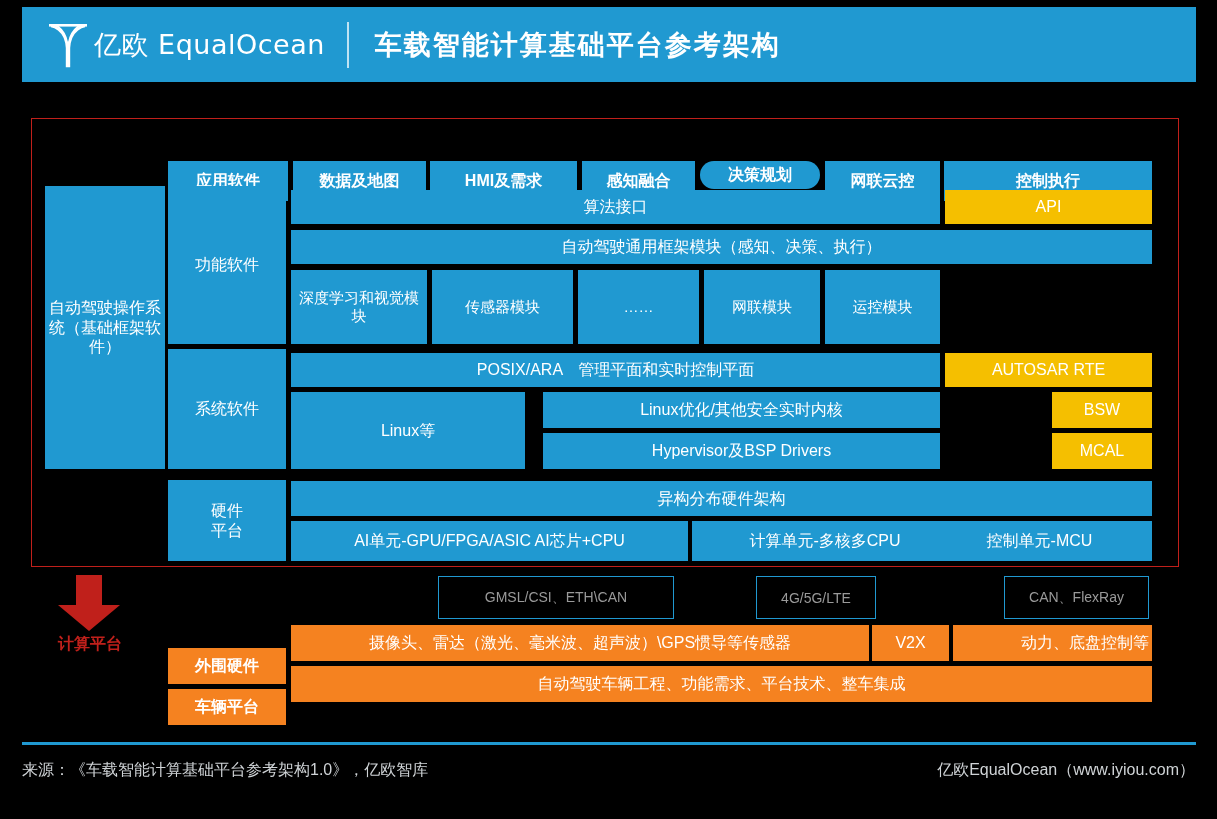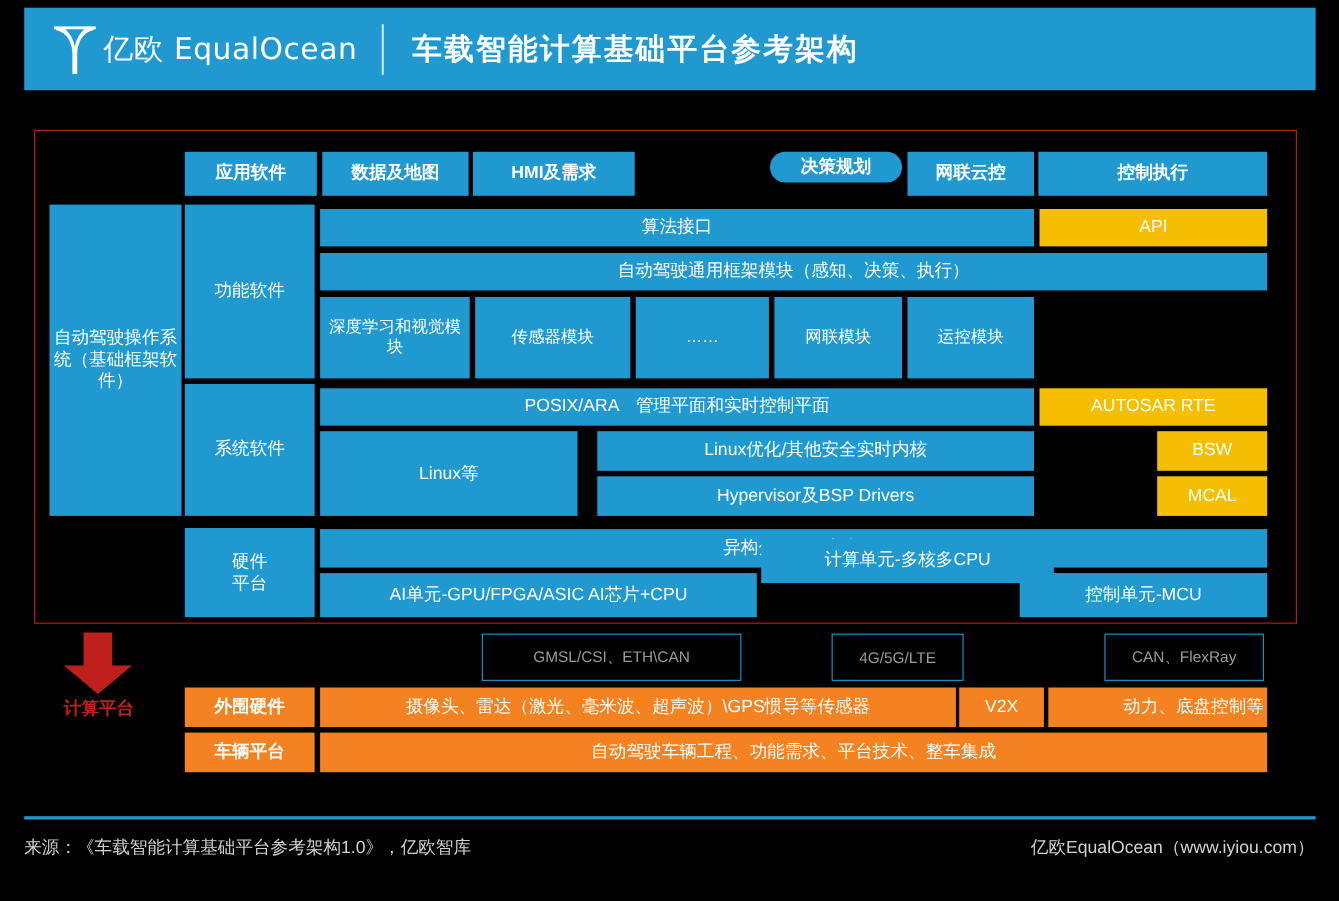--- a/index.html
+++ b/index.html
@@ -15,21 +15,21 @@
   .header-title{color:#ffffff;font-size:27px;font-weight:bold;letter-spacing:2px;white-space:nowrap;}
 
   
   .red-frame{position:absolute;left:31px;top:118px;width:1148px;height:449px;border:1.5px solid #c0201b;box-sizing:border-box;}
 
   
   .cell{position:absolute;box-sizing:border-box;display:flex;align-items:center;justify-content:center;text-align:center;color:#fff;line-height:1.22;padding:1px 3px;}
   .blue{background:#2099d1;}
   .yellow{background:#f5bf00;}
   .orange{background:#f58220;}
-  .b{font-weight:bold;}
+  .b{font-weight:bold;margin-top:23px;}
   .f16{font-size:16px;}
   .f15{font-size:15px;}
 
   .conn{position:absolute;box-sizing:border-box;border:1px solid #2099d1;background:#000;color:#9a9a9a;
         display:flex;align-items:center;justify-content:center;font-size:14px;text-align:center;}
 
   
   .arrow{position:absolute;left:58px;top:575px;width:62px;height:56px;}
   .arrow .stem{position:absolute;left:18px;top:0;width:26px;height:32px;background:#c0201b;}
   .arrow .head{position:absolute;left:0;top:30px;width:0;height:0;border-left:31px solid transparent;border-right:31px solid transparent;border-top:26px solid #c0201b;}
@@ -65,20 +65,23 @@
 
   <div class="cell blue b f16" style="left:168px;top:138px;width:120px;height:40px;">
     <span>应用软件</span>
     </div>
   <div class="cell blue b f16" style="left:293px;top:138px;width:133px;height:40px;">
     <span>数据及地图</span>
     </div>
   <div class="cell blue b f16" style="left:430px;top:138px;width:147px;height:40px;">
     <span>HMI及需求</span>
     </div>
+  <div class="cell blue b f16" style="left:582px;top:138px;width:113px;height:40px;">
+    <span>感知融合</span>
+    </div>
   <div class="cell blue b f16" style="left:700px;top:138px;width:120px;height:28px;border-radius:17px;">
     <span>决策规划</span>
     </div>
   <div class="cell blue b f16" style="left:825px;top:138px;width:115px;height:40px;">
     <span>网联云控</span>
     </div>
   <div class="cell blue b f16" style="left:944px;top:138px;width:208px;height:40px;">
     <span>控制执行</span>
     </div>
 
@@ -149,21 +152,21 @@
     <span>硬件
 平台</span></div>
 
   <div class="cell blue f16" style="left:291px;top:481px;width:861px;height:35px;">
     <span>异构分布硬件架构</span>
     </div>
 
   <div class="cell blue f16" style="left:291px;top:521px;width:397px;height:40px;">
     <span>AI单元-GPU/FPGA/ASIC AI芯片+CPU</span>
     </div>
-  <div class="cell blue f16" style="left:692px;top:490px;width:266px;height:40px;text-align:center;">
+  <div class="cell blue f16" style="left:692px;top:521px;width:266px;height:40px;text-align:center;">
     <span>计算单元-多核多CPU</span>
     </div>
   <div class="cell blue f16" style="left:927px;top:521px;width:225px;height:40px;">
     <span>控制单元-MCU</span>
     </div>
 
   <div class="conn" style="left:438px;top:576px;width:236px;height:43px;">
     <span>GMSL/CSI、ETH\CAN</span>
     </div>
   <div class="conn" style="left:756px;top:576px;width:120px;height:43px;">

